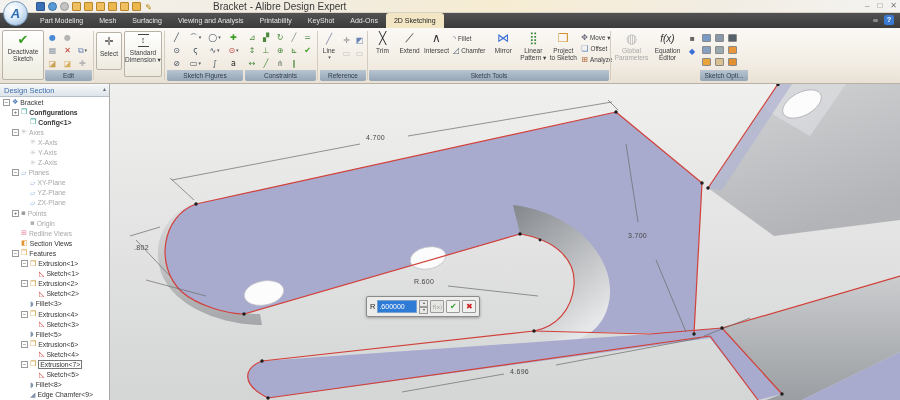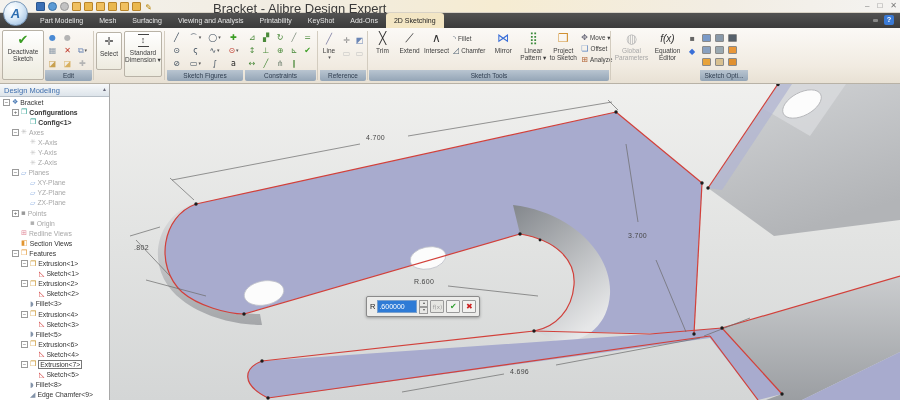--- a/index.html
+++ b/index.html
@@ -10,21 +10,21 @@
   
   #titlebar { position:absolute; left:0; top:0; width:900px; height:13px;
     background:linear-gradient(90deg,#f4f2ee 0%,#f1ece0 35%,#f6ecd2 55%,#f2ede3 80%,#f4f3f1 100%);
     border-bottom:1px solid #d8d2c6; }
   #logo { position:absolute; left:3px; top:1px; width:25px; height:25px; border-radius:50%;
     background:radial-gradient(circle at 35% 30%, #ffffff 0%, #dcebf8 45%, #8fb4dc 100%);
     border:1px solid #7a98b8; z-index:30; text-align:center; line-height:23px;
     font-size:13px; font-style:italic; font-weight:bold; color:#2b6cb0; }
   #qat { position:absolute; left:36px; top:1px; height:11px; display:flex; gap:3px; align-items:center; }
   .qat-ic { width:9px; height:9px; border-radius:1px; display:inline-block; font-size:8px; line-height:9px; text-align:center; }
-  #win-title { position:absolute; left:213px; top:1px; font-size:13px; color:#3a3a3a; }
+  #win-title { position:absolute; left:213px; top:1px; font-size:10px; color:#3a3a3a; }
   #win-controls { position:absolute; right:3px; top:0px; display:flex; gap:8px; }
   #win-controls span { font-size:8px; color:#787878; line-height:12px; }
 
   
   #menubar { position:absolute; left:0; top:13px; width:900px; height:15px;
     background:linear-gradient(#525252,#3b3b3b); display:flex; align-items:flex-end; padding-left:32px; }
   .tab { font-size:7px; color:#e6e6e6; padding:3px 8px 3px 8px; line-height:9px; white-space:nowrap; }
   .tab.active { background:#f3e6c4; color:#222; border-radius:3px 3px 0 0; }
   #menubar-right { position:absolute; right:6px; top:15px; display:flex; gap:6px; align-items:center; }
   #help-dot { width:5px; height:3px; background:#888; border-radius:1px; }
@@ -325,21 +325,21 @@
           <span class="optcell" style="background: rgb(232, 151, 58);"></span>
           <span class="optcell" style="background: rgb(232, 163, 58);"></span>
           <span class="optcell" style="background: rgb(216, 192, 144);"></span>
           <span class="optcell" style="background: rgb(224, 144, 48);"></span>
         </div>
       <div class="rband">Sketch Opti...</div>
     </div>
   </div>
 
   <div id="explorer">
-    <div id="explorer-header">Design Modeling</div>
+    <div id="explorer-header">Design Section</div>
     <div id="tree">
         <div class="trow" style="padding-left: 3px;">
           <span class="texp">−</span>
           <span class="tico" style="color: rgb(74, 122, 181);">❖</span>
           <span class="tlab">Bracket</span>
         </div>
         <div class="trow" style="padding-left: 12px;">
           <span class="texp">+</span>
           <span class="tico" style="color: rgb(42, 157, 143);">❒</span>
           <span class="tlab" style="font-weight: bold;">Configurations</span>

